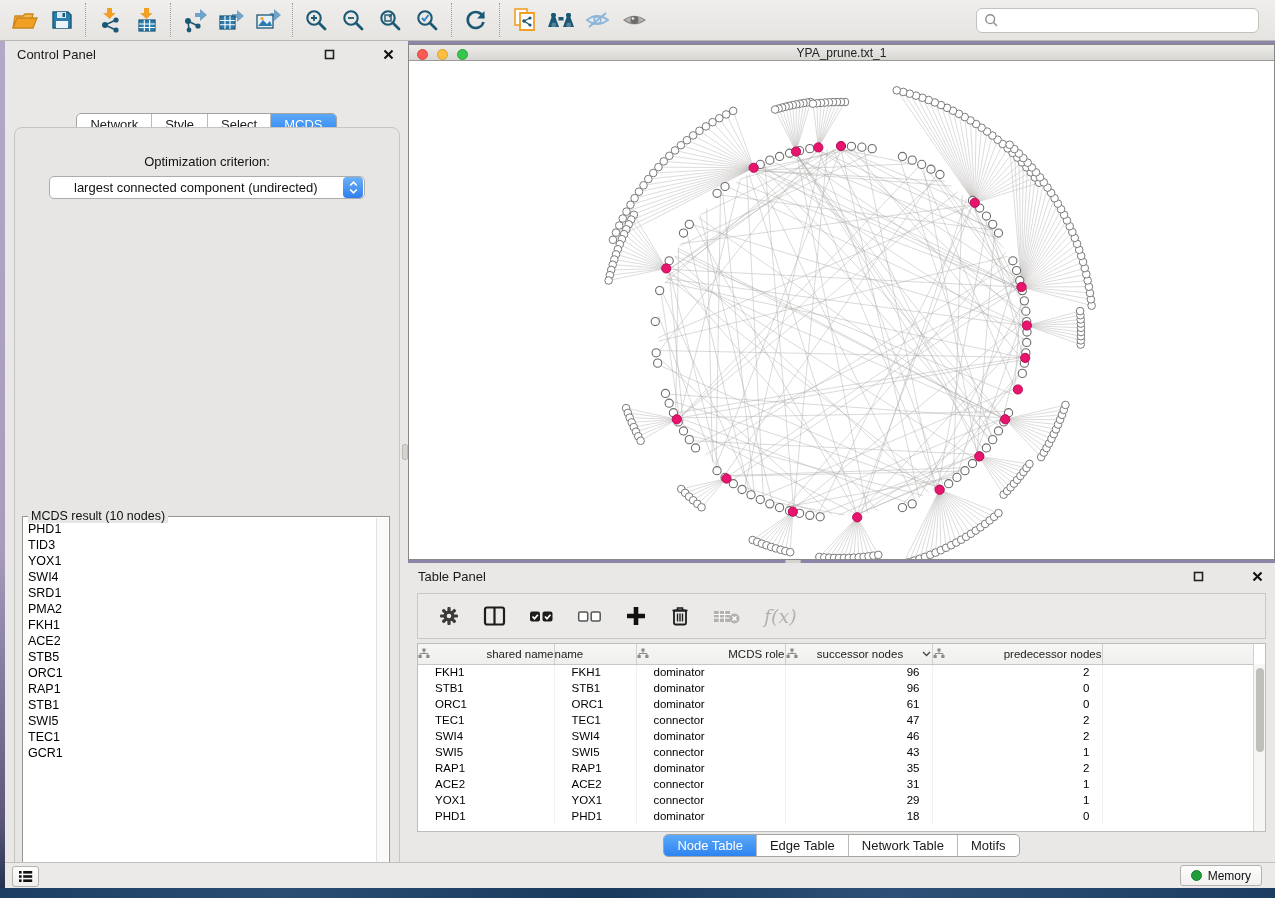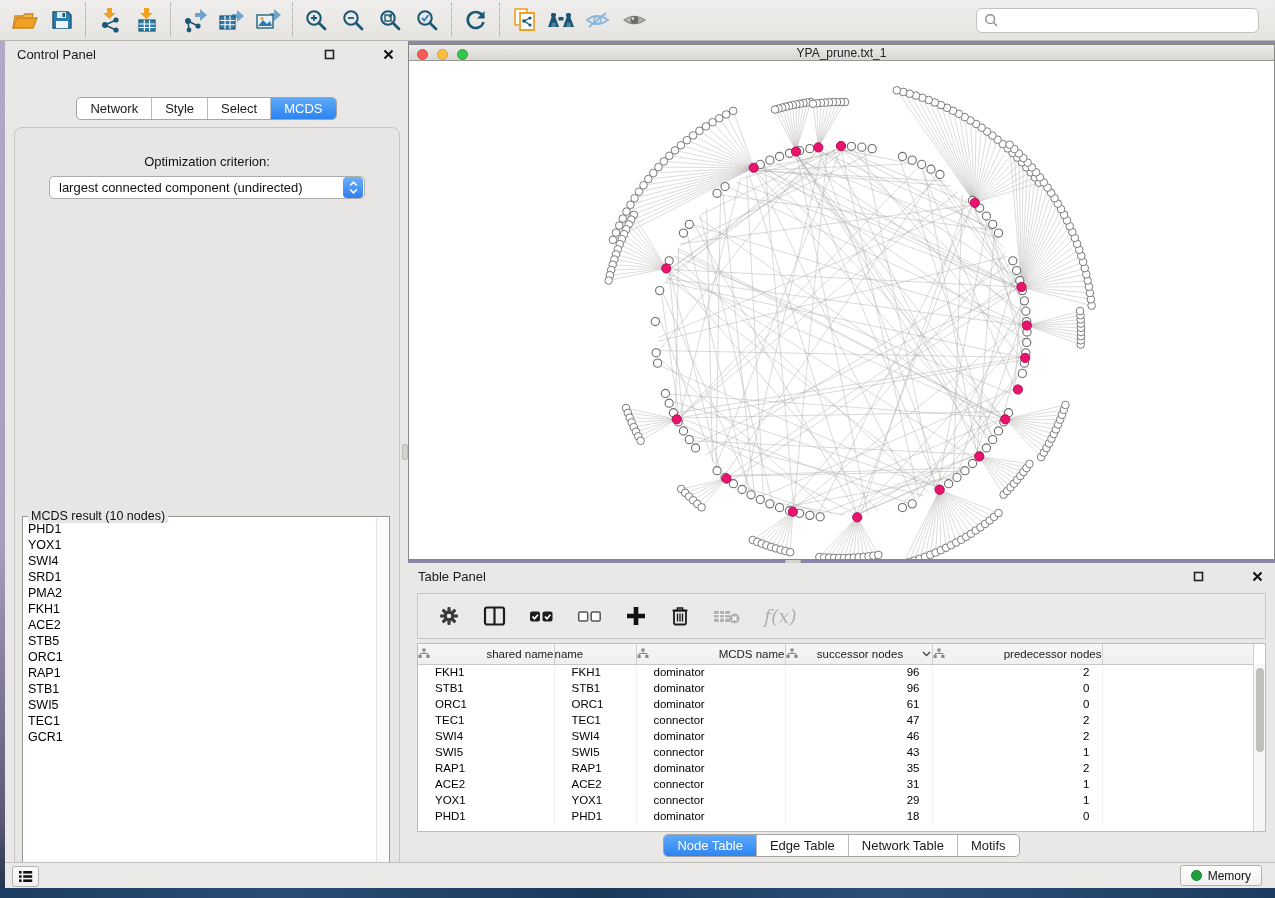--- a/index.html
+++ b/index.html
@@ -23,32 +23,32 @@
     background:#fff; border:1px solid #c3c1bd; border-radius:6px;
     display:flex; align-items:center; padding-left:7px; }
   .search-wrap input { border:none; outline:none; flex:1; font:13px "Liberation Sans",sans-serif; background:transparent; }
 
   
   .cpanel { position:absolute; left:5px; top:41px; width:403px; height:821px; background:#e9e8e6; }
   .panel-head { height:27px; display:flex; align-items:center; padding:0 12px;gap:36px; }
   .panel-title { font-size:13px; color:#1a1a1a; }
   .panel-head .spacer { flex:1; }
   .winbtn { width:16px; height:16px; display:flex; align-items:center; justify-content:center; margin-left:7px; }
-  .cp-tabs-row { position:absolute; left:0; top:56px; width:403px; display:flex; justify-content:center; }
+  .cp-tabs-row { position:absolute; left:0; top:72px; width:403px; display:flex; justify-content:center; }
   .seg { display:inline-flex; background:#fff; border:1px solid #a6a4a0; border-radius:5px; overflow:hidden; }
   .seg .tab { padding:3px 13px; font-size:13px; color:#1a1a1a; border-left:1px solid #bcbab6; white-space:nowrap; }
   .seg .tab:first-child { border-left:none; }
   .seg .tab.active { background:linear-gradient(#5ca9f9,#2d84f1); color:#fff; }
   .cp-inner { position:absolute; left:9px; top:86px; width:386px; height:758px;
     border:1px solid #c7c5c1; border-radius:8px; background:#e7e6e4; }
   .opt-label { position:absolute; left:0; top:26px; width:100%; text-align:center; font-size:13px; color:#111; }
   .select-row { position:absolute; left:0; top:48px; width:100%; display:flex; justify-content:center; }
   .mac-select { width:316px; height:23px; background:#fff; border:1px solid #aeaca8; border-radius:5px;
     display:flex; align-items:center; position:relative; }
-  .mac-select .sel-text { font-size:13px; color:#111; padding-left:9px; flex:1; white-space:nowrap; overflow:hidden; }
+  .mac-select .sel-text { font-size:13px; color:#111; padding-left:24px; flex:1; white-space:nowrap; overflow:hidden; }
   .mac-select .stepper { width:20px; height:21px; border-radius:4px; margin-right:1px;
     background:linear-gradient(#6eb1f8,#2f7ef0); display:flex; align-items:center; justify-content:center; }
   .btn-row { position:absolute; left:0; top:80px; width:100%; display:flex; justify-content:center; gap:13px; }
   .mac-btn { background:linear-gradient(#ffffff,#f1f0ee); border:1px solid #adaнены;
     border:1px solid #adaba7; border-radius:5px; font-size:13px; color:#111; padding:3px 15px; }
   .mac-btn.focused { box-shadow:0 0 0 3px rgba(96,162,245,.6); border-color:#77a9e8; }
   .result-box { position:absolute; left:7px; top:388px; width:368px; height:364px;
     border:1px solid #989692; background:#fff; }
   .result-legend { position:absolute; top:-8px; left:5px; background:#e7e6e4; padding:0 3px;
     font-size:12.5px; color:#111; }
@@ -283,20 +283,21 @@
                 <path d="M1.2 4.5 L4.5 1.2 L7.8 4.5" fill="none" stroke="#fff" stroke-width="1.6"></path>
                 <path d="M1.2 8.5 L4.5 11.8 L7.8 8.5" fill="none" stroke="#fff" stroke-width="1.6"></path>
               </svg>
           </span>
         </div>
       </div>
       <div class="result-box">
         <span class="result-legend">MCDS result (10 nodes)</span>
         <div class="result-list" id="mcds-list">
             <div>PHD1</div>
+            <div>TID3</div>
             <div>YOX1</div>
             <div>SWI4</div>
             <div>SRD1</div>
             <div>PMA2</div>
             <div>FKH1</div>
             <div>ACE2</div>
             <div>STB5</div>
             <div>ORC1</div>
             <div>RAP1</div>
             <div>STB1</div>
@@ -1055,21 +1056,21 @@
               <th>
                 <span class="hwrap">
                   <svg width="12" height="11" viewBox="0 0 12 11">
                     <g fill="#8c8a87">
                       <rect x="4.4" y="0.5" width="3.2" height="3"></rect>
                       <rect x="0.5" y="7" width="3.2" height="3"></rect>
                       <rect x="8.3" y="7" width="3.2" height="3"></rect>
                     </g>
                     <path d="M6 3.5 v2 M2.1 7 v-1.5 h7.8 V7" fill="none" stroke="#8c8a87" stroke-width="1"></path>
                   </svg>
-                  <span>MCDS name</span>
+                  <span>MCDS role</span>
                 </span>
               </th>
               <th>
                 <span class="hwrap">
                   <svg width="12" height="11" viewBox="0 0 12 11">
                     <g fill="#8c8a87">
                       <rect x="4.4" y="0.5" width="3.2" height="3"></rect>
                       <rect x="0.5" y="7" width="3.2" height="3"></rect>
                       <rect x="8.3" y="7" width="3.2" height="3"></rect>
                     </g>

